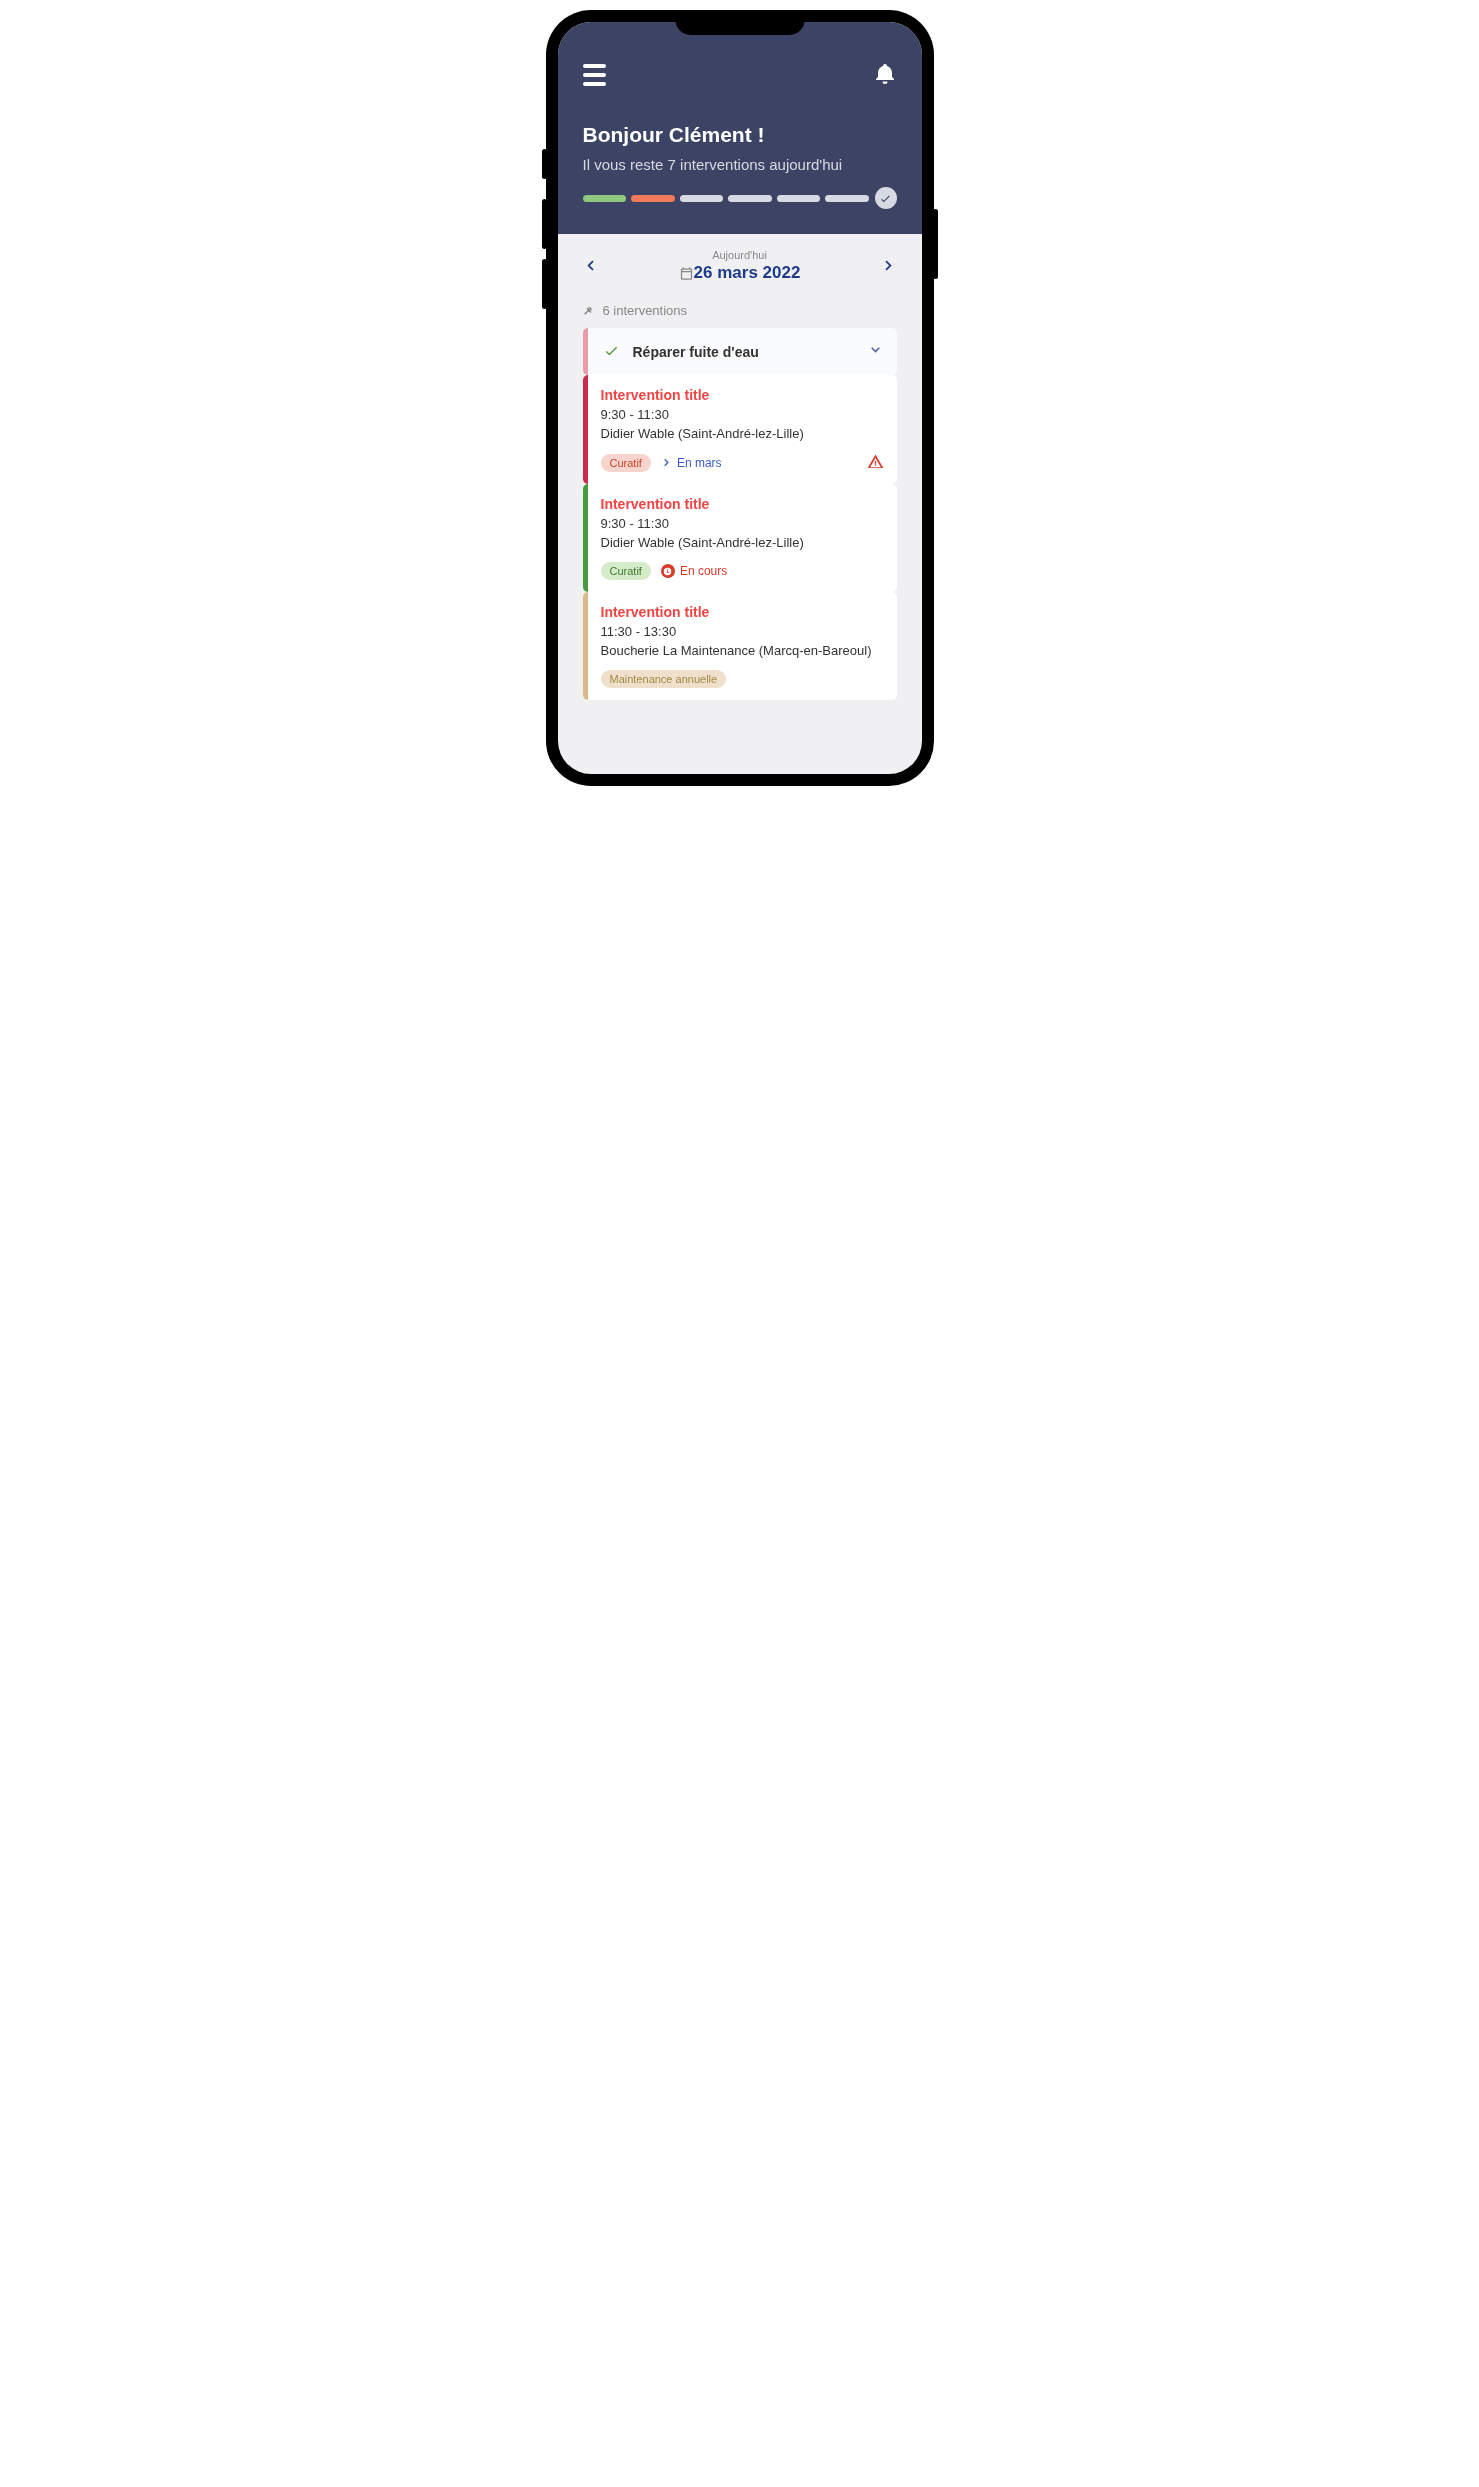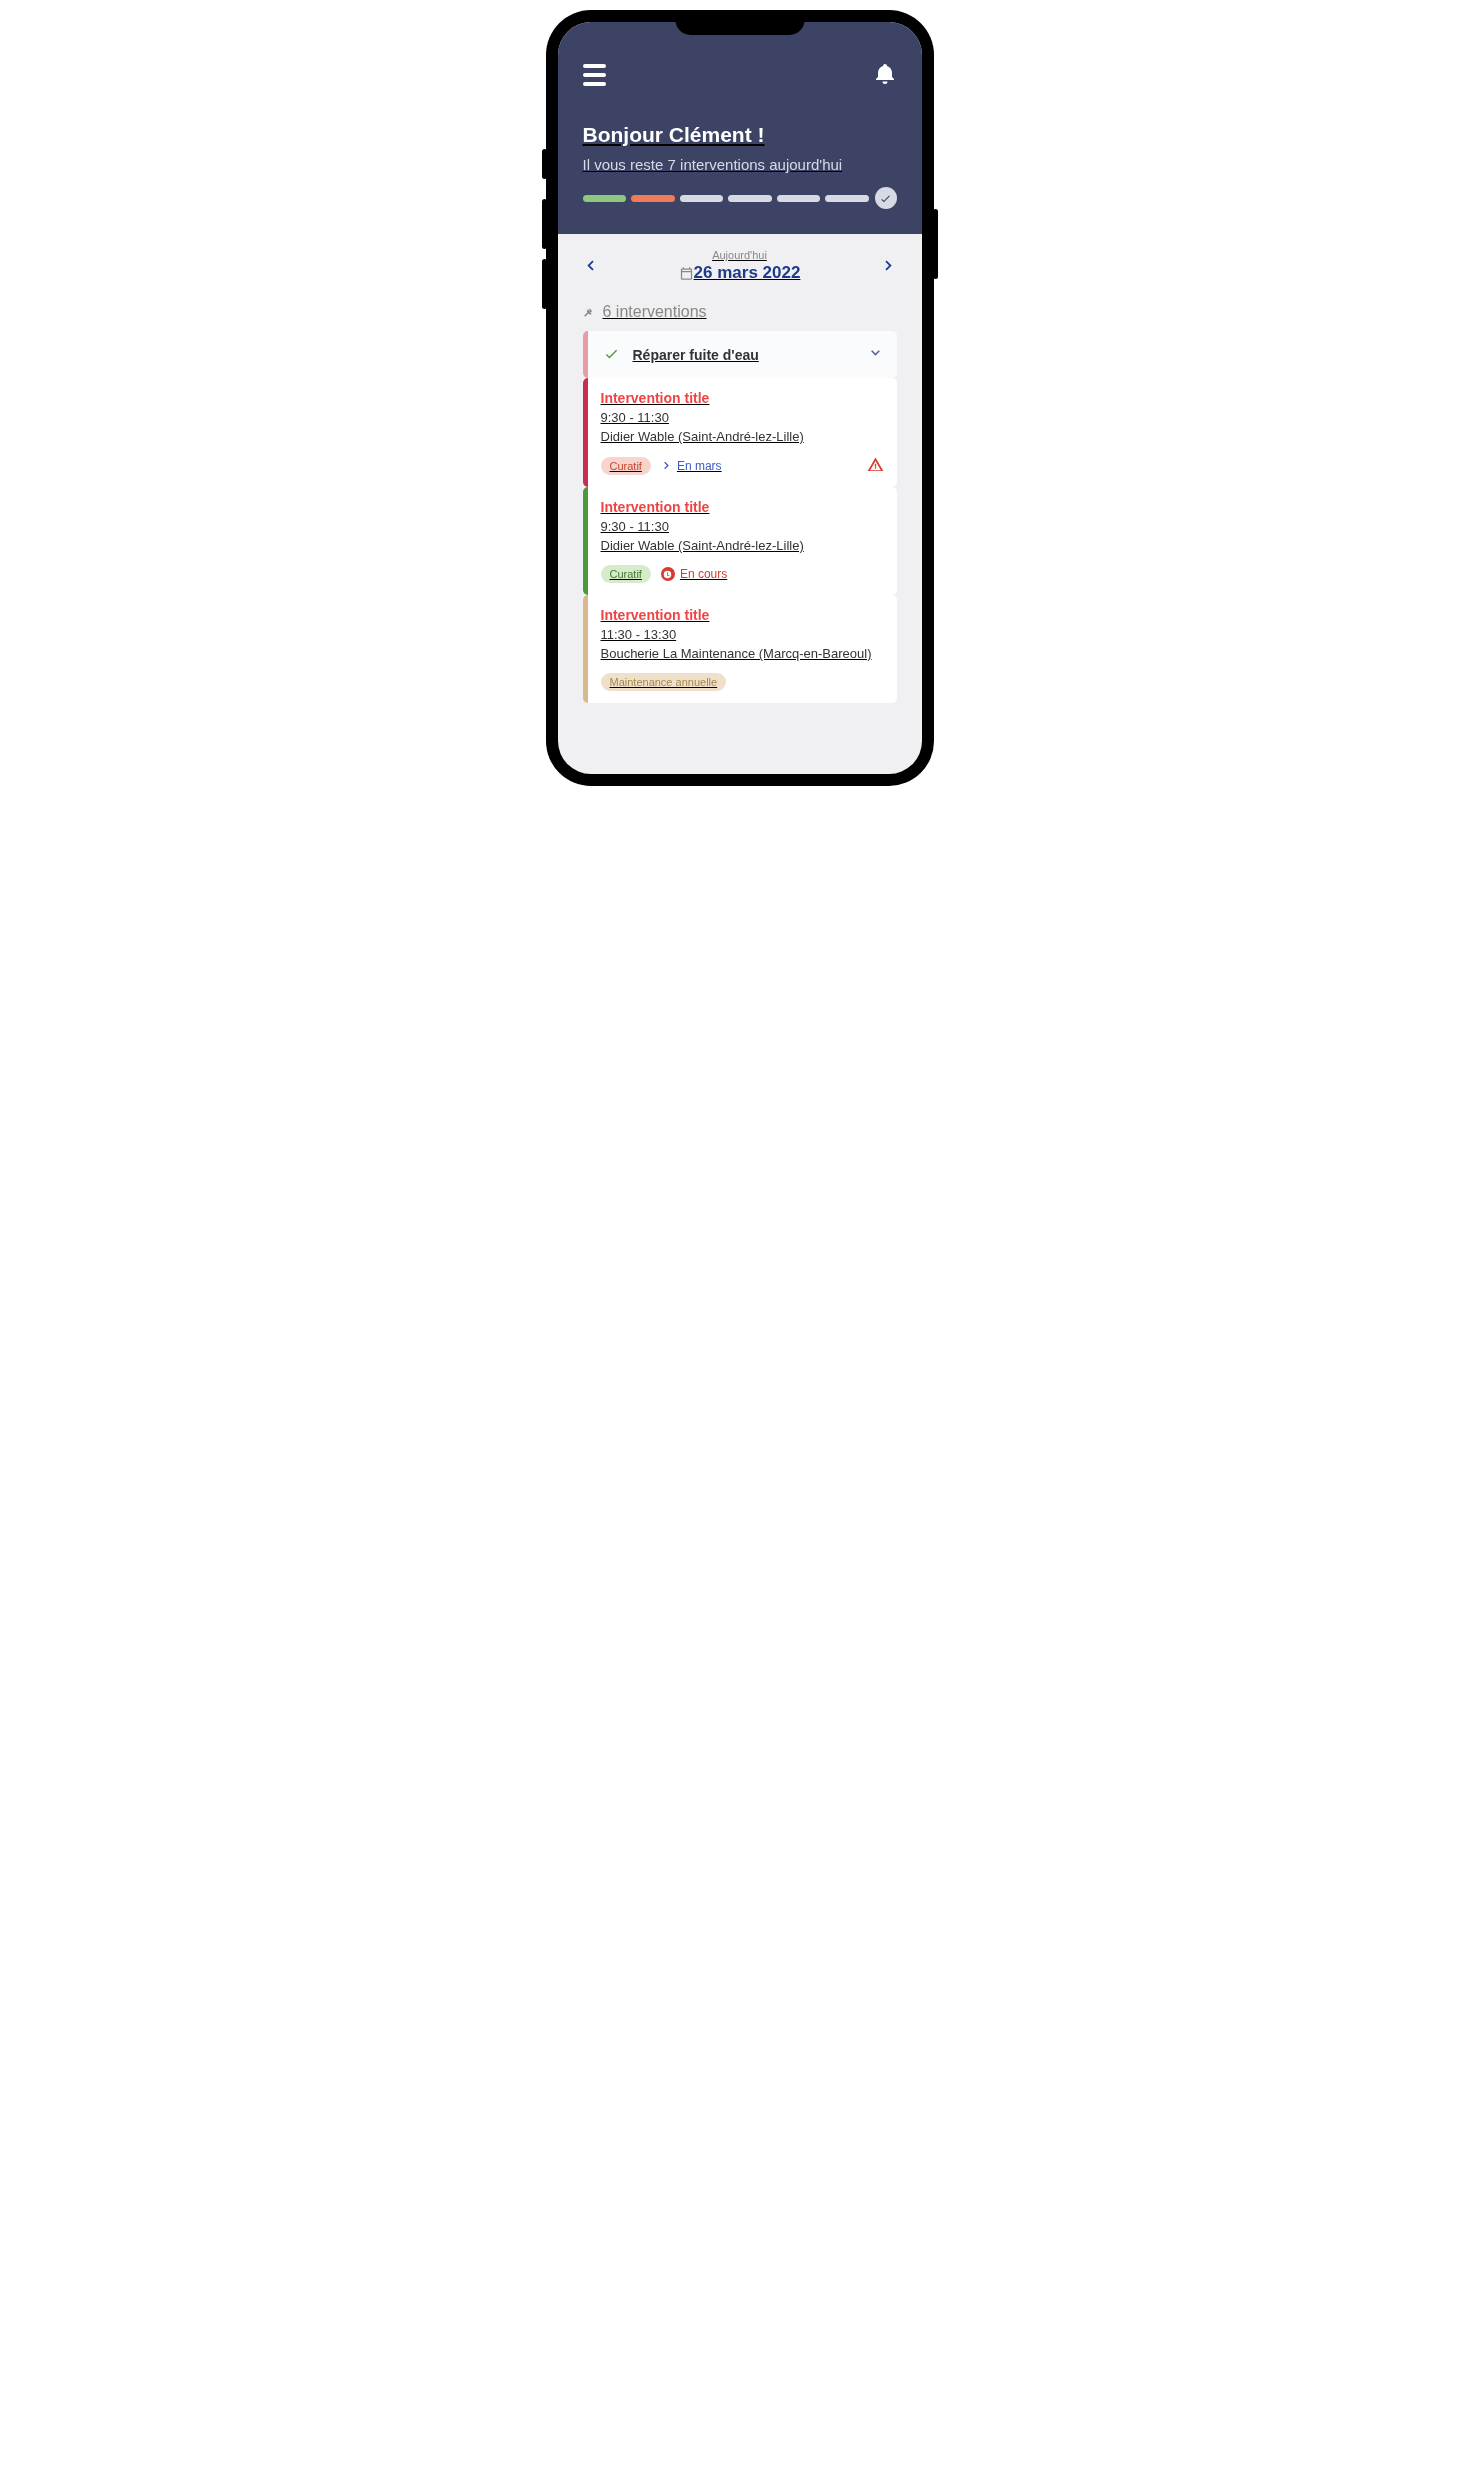--- a/index.html
+++ b/index.html
@@ -1,17 +1,17 @@
 <!DOCTYPE html>
 <html style="font-size:8px"><head>
 <meta charset="utf-8">
 <style>
 * { box-sizing: border-box; margin: 0; padding: 0; }
 body { font-family: -apple-system, BlinkMacSystemFont, 'Segoe UI', sans-serif; background: #fff; display: flex; justify-content: center; padding: 10px; }
-.phone-frame { width: 388px; height: 776px; background: #000; border-radius: 45px; padding: 12px; position: relative; text-decoration: underline; }
+.phone-frame { width: 388px; height: 776px; background: #000; border-radius: 45px; padding: 12px; position: relative; }
 .notch { position: absolute; top: 0; left: 50%; transform: translateX(-50%); width: 129px; height: 25px; background: #000; border-radius: 0 0 15px 15px; z-index: 10; }
 .side-button { position: absolute; background: #000; border-radius: 3px; }
 .side-left-1 { left: -4px; top: 139px; width: 5px; height: 30px; }
 .side-left-2 { left: -4px; top: 189px; width: 5px; height: 50px; }
 .side-left-3 { left: -4px; top: 249px; width: 5px; height: 50px; }
 .side-right { right: -4px; top: 199px; width: 5px; height: 70px; }
 .screen { width: 100%; height: 100%; background: #f0f0f2; border-radius: 33px; overflow: hidden; display: flex; flex-direction: column; }
 .header { background: #3c4364; color: #fff; padding: 40px 25px 25px; }
 .header-top { display: flex; justify-content: space-between; align-items: center; margin-bottom: 35px; }
 .hamburger { display: flex; flex-direction: column; gap: 5px; cursor: pointer; }
@@ -26,21 +26,21 @@
 .seg.orange { background: #f07a5a; }
 .check-circle { width: 22px; height: 22px; border-radius: 50%; background: #d8dae3; display: flex; align-items: center; justify-content: center; }
 .check-circle svg { width: 13px; height: 13px; fill: #3c4364; }
 .date-nav { display: flex; align-items: center; justify-content: space-between; padding: 15px 25px; }
 .date-center { text-align: center; }
 .date-label { font-size: 11px; color: #888; margin-bottom: 2px; }
 .date-main { display: flex; align-items: center; gap: 0; color: #1e3a8a; font-size: 17px; font-weight: 700; }
 .date-main svg { width: 15px; height: 15px; fill: #888; }
 .chevron { cursor: pointer; }
 .chevron svg { width: 15px; height: 15px; fill: #1e3a8a; }
-.count-row { display: flex; align-items: center; gap: 7px; padding: 5px 25px 10px; color: #888; font-size: 16px; }
+.count-row { display: flex; align-items: center; gap: 7px; padding: 5px 25px 10px; color: #888; font-size: 13px; }
 .count-row svg { width: 13px; height: 13px; fill: #888; }
 .list { padding: 0 25px 10px; display: flex; flex-direction: column; }
 .collapsed-card { background: #fafbfc; border-radius: 5px; border-left: 5px solid; display: flex; align-items: center; padding: 14px 15px; gap: 13px; }
 .collapsed-card.pink { border-left-color: #e89ba8; }
 .collapsed-card.tan { border-left-color: #d9b989; }
 .status-icon svg { width: 17px; height: 17px; }
 .collapsed-title { flex: 1; font-size: 14px; font-weight: 600; color: #333; }
 .expand-chevron svg { width: 13px; height: 13px; fill: #4f5f9e; }
 .card { background: #fff; border-radius: 5px; border-left: 5px solid; padding: 12px 13px; }
 .card.red { border-left-color: #c92d4e; }

